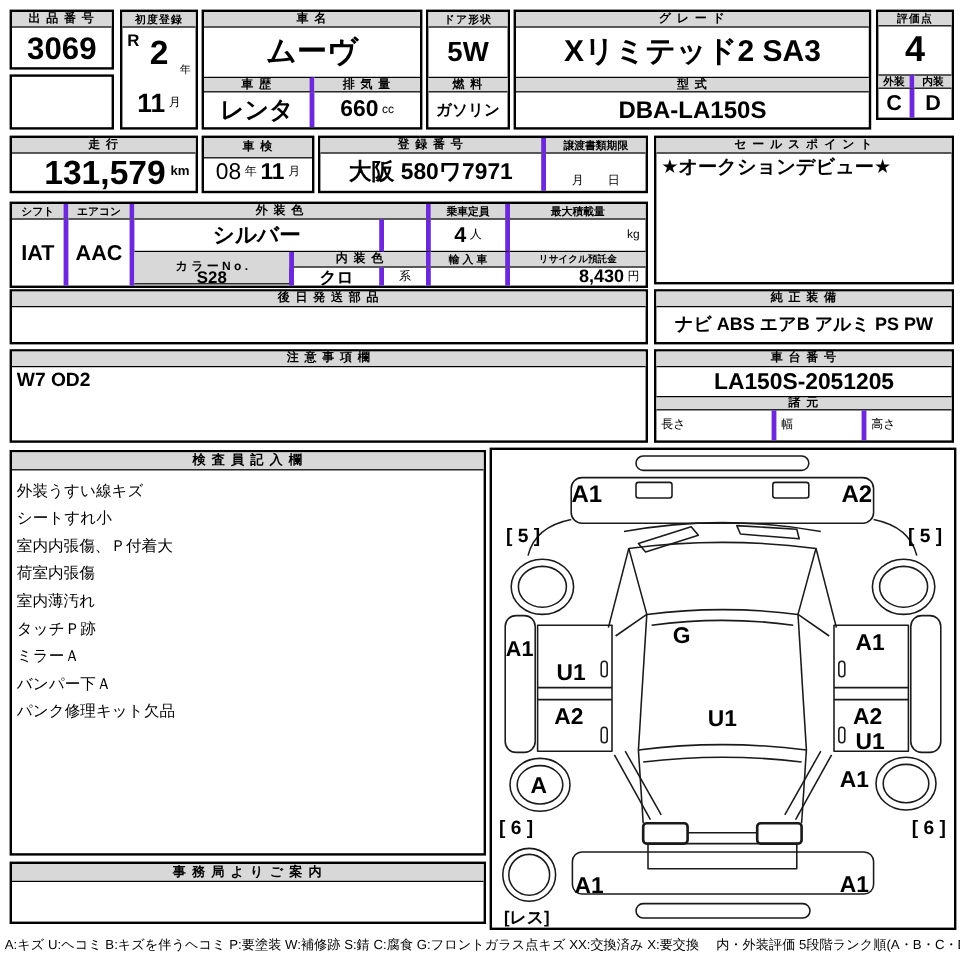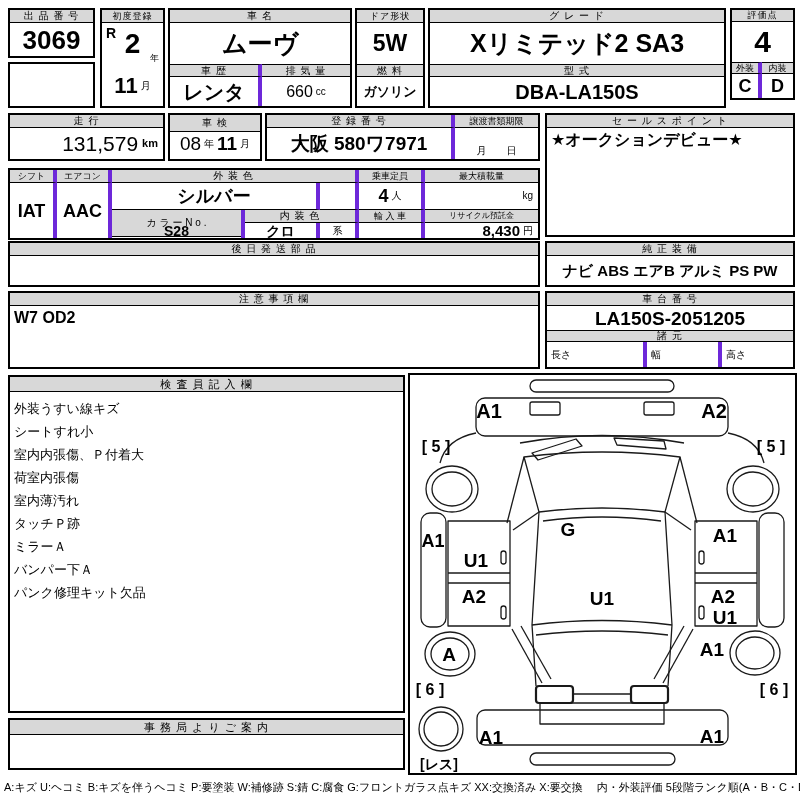--- a/index.html
+++ b/index.html
@@ -7,21 +7,21 @@
     position:relative; width:800px; height:800px; background:#fff;
     font-family:"Liberation Sans","DejaVu Sans",sans-serif; color:#000;
   }
   .box { position:absolute; box-sizing:border-box; border:2px solid #000; background:#fff; }
   .cell {
     position:absolute; box-sizing:border-box; display:flex;
     align-items:center; justify-content:center; white-space:nowrap; line-height:1;
   }
   .hdr {
     background:#d8d8d8; border-bottom:1px solid #000;
-    font-size:10px; letter-spacing:1px; font-weight:normal;
+    font-size:10px; letter-spacing:1px; font-weight:bold;
   }
   .bt { border-top:1px solid #000; }
   .br { border-right:4px solid #6d28d9; }
   .bb { border-bottom:1px solid #000; }
   .v { font-weight:bold; }
   .left { justify-content:flex-start; }
   .right { justify-content:flex-end; }
   .topalign { align-items:flex-start; }
   .botalign { align-items:flex-end; }
   .unit { font-size:10px; font-weight:normal; margin-left:3px; }
@@ -53,21 +53,21 @@
     </div>
   </div>
 
   <div class="box" style="left:168px;top:8px;width:184px;height:100px">
     <div class="cell hdr" style="left:0;top:0;width:100%;height:13px">車 名</div>
     <div class="cell v" style="left:0;top:13px;width:100%;height:41px;font-size:25px">ムーヴ</div>
     <div class="cell hdr bt br" style="left:0;top:54px;width:92px;height:13px">車 歴</div>
     <div class="cell hdr bt" style="left:92px;top:54px;width:88px;height:13px">排 気 量</div>
     <div class="cell v br" style="left:0;top:67px;width:92px;height:29px;font-size:20px">レンタ</div>
     <div class="cell" style="left:92px;top:67px;width:88px;height:29px">
-      <span style="font-size:16px;font-weight:normal">660</span>
+      <span style="font-size:19px;font-weight:bold">660</span>
       <span class="unit">cc</span>
     </div>
   </div>
 
   <div class="box" style="left:355px;top:8px;width:70px;height:100px">
     <div class="cell hdr" style="left:0;top:0;width:100%;height:13px;font-size:9px">ドア形状</div>
     <div class="cell v" style="left:0;top:13px;width:100%;height:41px;font-size:23px">5W</div>
     <div class="cell hdr bt" style="left:0;top:54px;width:100%;height:13px">燃 料</div>
     <div class="cell v" style="left:0;top:67px;width:100%;height:29px;font-size:13px">ガソリン</div>
   </div>
@@ -84,21 +84,21 @@
     <div class="cell v" style="left:0;top:12px;width:100%;height:40px;font-size:30px">4</div>
     <div class="cell hdr bt br" style="left:0;top:52px;width:30px;height:12px;font-size:9px;letter-spacing:0">外装</div>
     <div class="cell hdr bt" style="left:30px;top:52px;width:31px;height:12px;font-size:9px;letter-spacing:0">内装</div>
     <div class="cell v br" style="left:0;top:64px;width:30px;height:24px;font-size:18px">C</div>
     <div class="cell v" style="left:30px;top:64px;width:31px;height:24px;font-size:18px">D</div>
   </div>
 
   <div class="box" style="left:8px;top:113px;width:157px;height:48px">
     <div class="cell hdr" style="left:0;top:0;width:100%;height:13px">走 行</div>
     <div class="cell right" style="left:0;top:13px;width:100%;height:31px;padding-right:5px">
-      <span style="font-size:21px;font-weight:normal">131,579</span>
+      <span style="font-size:28px;font-weight:bold">131,579</span>
       <span class="unit-b">km</span>
     </div>
   </div>
 
   <div class="box" style="left:168px;top:113px;width:94px;height:48px">
     <div class="cell hdr" style="left:0;top:0;width:100%;height:17px">車 検</div>
     <div class="cell" style="left:0;top:13px;width:100%;height:31px">
       <span style="font-size:19px;font-weight:normal">08</span>
       <span class="unit">年</span>
       <span style="font-size:19px;font-weight:bold;margin-left:3px">11</span>

